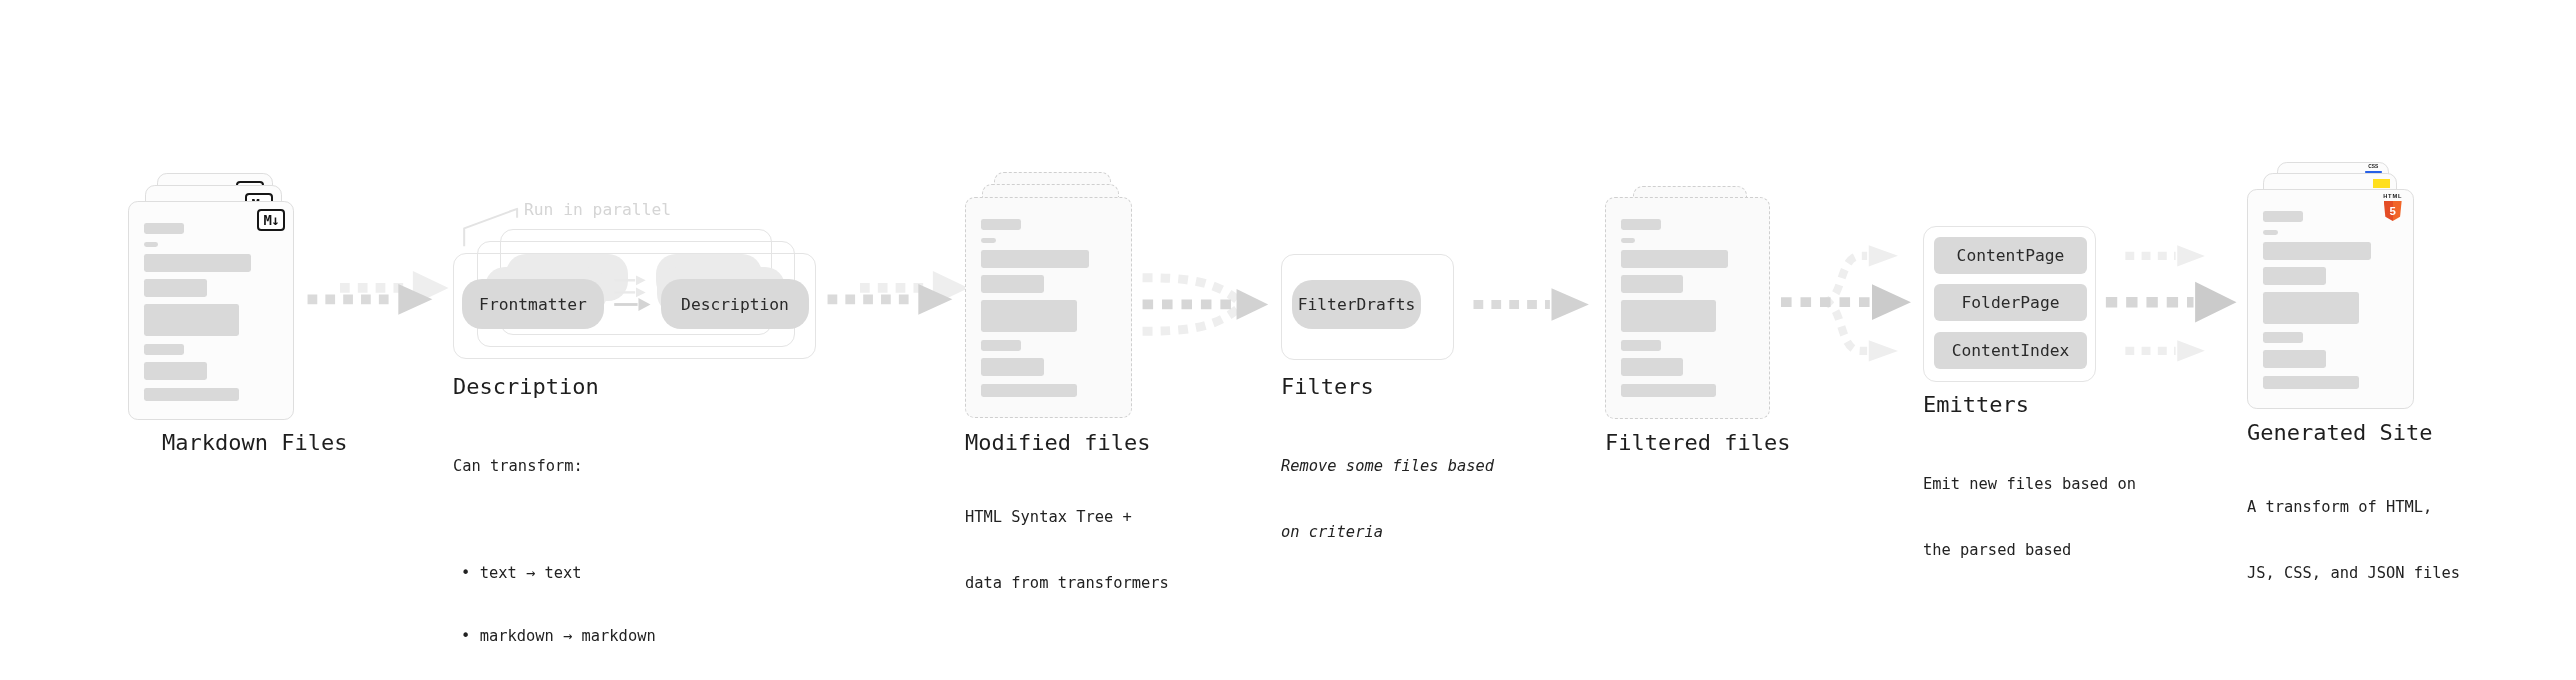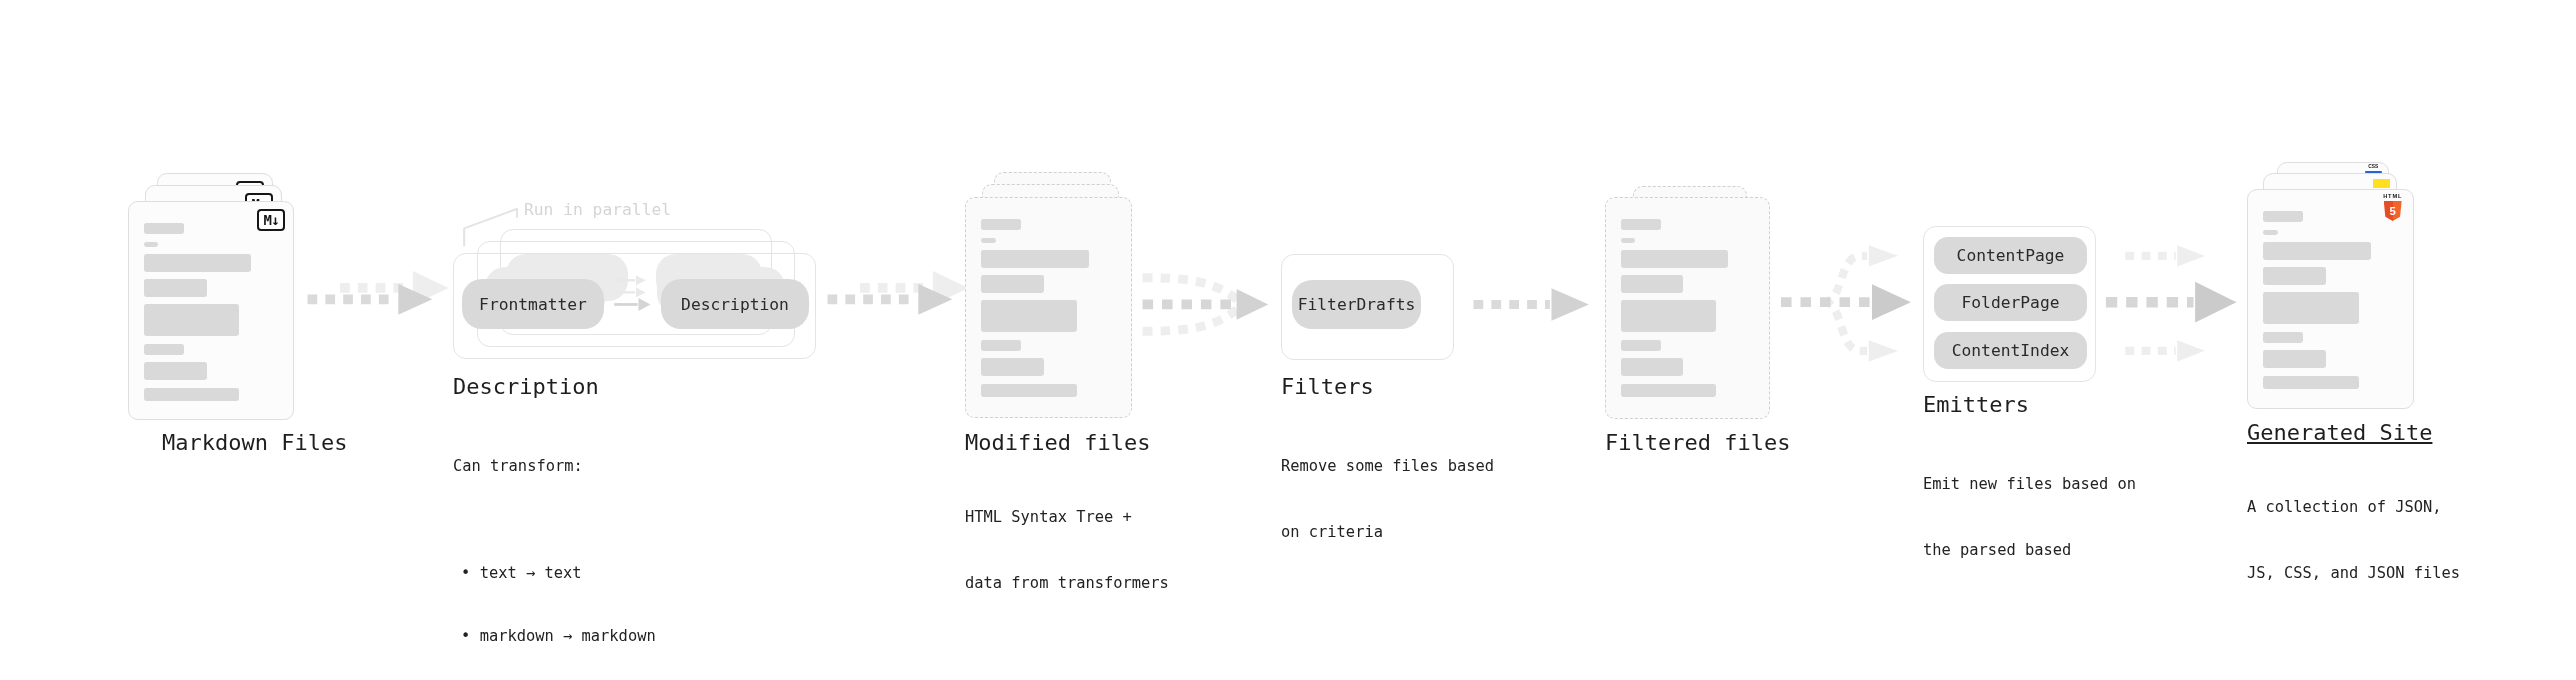--- a/index.html
+++ b/index.html
@@ -34,21 +34,21 @@
   .css-bar{height:2.4px;background:var(--css-blue);margin-top:0.8px;border-radius:0.8px;}
   
   .frame{position:absolute;border:1.6px solid var(--frame);border-radius:13px;background:transparent;box-sizing:border-box;}
   .frame.solid{background:#ffffff;}
   .pill{
     position:absolute;background:var(--pill);border-radius:20px;
     display:flex;align-items:center;justify-content:center;
     font-size:16.3px;color:#2a2a2a;white-space:nowrap;
   }
   .pill.ghost{background:var(--pill-ghost);}
-  .pill.small{border-radius:14px;text-align:center;}
+  .pill.small{border-radius:6px;text-align:center;}
   
   .stage-label{position:absolute;font-size:22px;line-height:1;color:var(--ink);white-space:pre;}
   .stage-desc{position:absolute;font-size:15.4px;line-height:22px;color:#222222;white-space:pre;}
   .stage-desc .bullets{padding-left:8.1px;line-height:21px;}
   .callout-text{position:absolute;font-size:16.3px;color:var(--muted);white-space:pre;}
   svg{position:absolute;overflow:visible;}
 </style>
 </head>
 <body>
 
@@ -175,21 +175,21 @@
   </div>
   <div class="stage-label" style="left:965px;top:432px;">Modified files</div>
   <div class="stage-desc" style="left:965px;top:462px;">
     <div>HTML Syntax Tree +</div>
     <div>data from transformers</div>
   </div>
 
   <div class="frame solid" style="left:1281px;top:254px;width:173px;height:106px;"></div>
   <div class="pill" style="left:1292px;top:280px;width:129px;height:49px;">FilterDrafts</div>
   <div class="stage-label" style="left:1281px;top:376px;">Filters</div>
-  <div class="stage-desc" style="left:1281px;top:411px;">
+  <div class="stage-desc" style="left:1281px;top:411px;font-style:italic;">
     <div>Remove some files based</div>
     <div>on criteria</div>
   </div>
 
   <div class="doc dashed" style="left:1633px;top:186px;width:114px;height:219px;z-index:1;"></div>
   <div class="doc dashed" style="left:1605px;top:197px;width:165px;height:222px;z-index:2;">
     <div class="bars">
       <div class="bar" style="width:30%;height:11.4px"></div>
       <div class="bar" style="width:11%;height:4.9px"></div>
       <div class="bar" style="width:80%;height:18px"></div>
@@ -230,20 +230,20 @@
       <div class="bar" style="width:71%;height:32px"></div>
       <div class="bar" style="width:30%;height:11.4px"></div>
       <div class="bar" style="width:47%;height:18px"></div>
       <div class="bar" style="width:71%;height:13px"></div>
     </div>
     <div class="html5-badge">
       <div class="html5-top">HTML</div>
       <div class="html5-shield">5</div>
     </div>
   </div>
-  <div class="stage-label" style="left:2247px;top:422px;text-decoration:underline;">Generated Site</div>
+  <div class="stage-label" style="left:2247px;top:422px;">Generated Site</div>
   <div class="stage-desc" style="left:2247px;top:452px;">
-    <div>A collection of JSON,</div>
+    <div>A transform of HTML,</div>
     <div>JS, CSS, and JSON files</div>
   </div>
 
 </div>
 
 
 </body></html>

